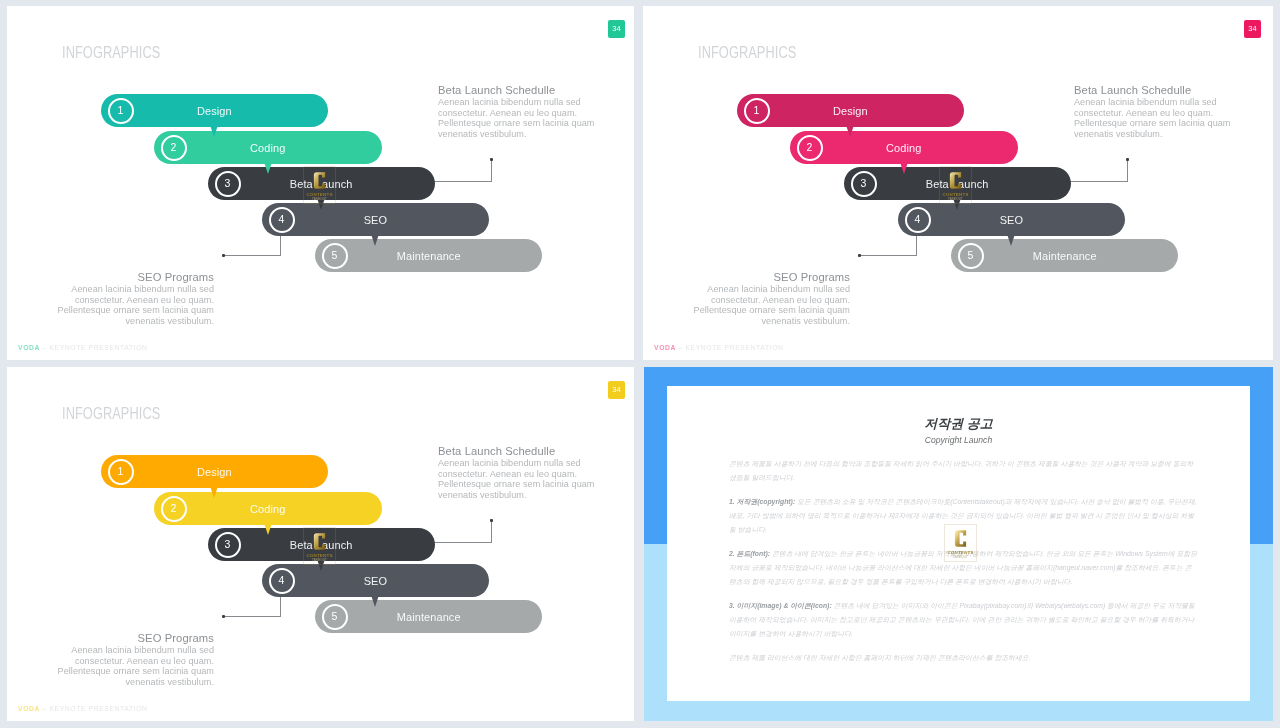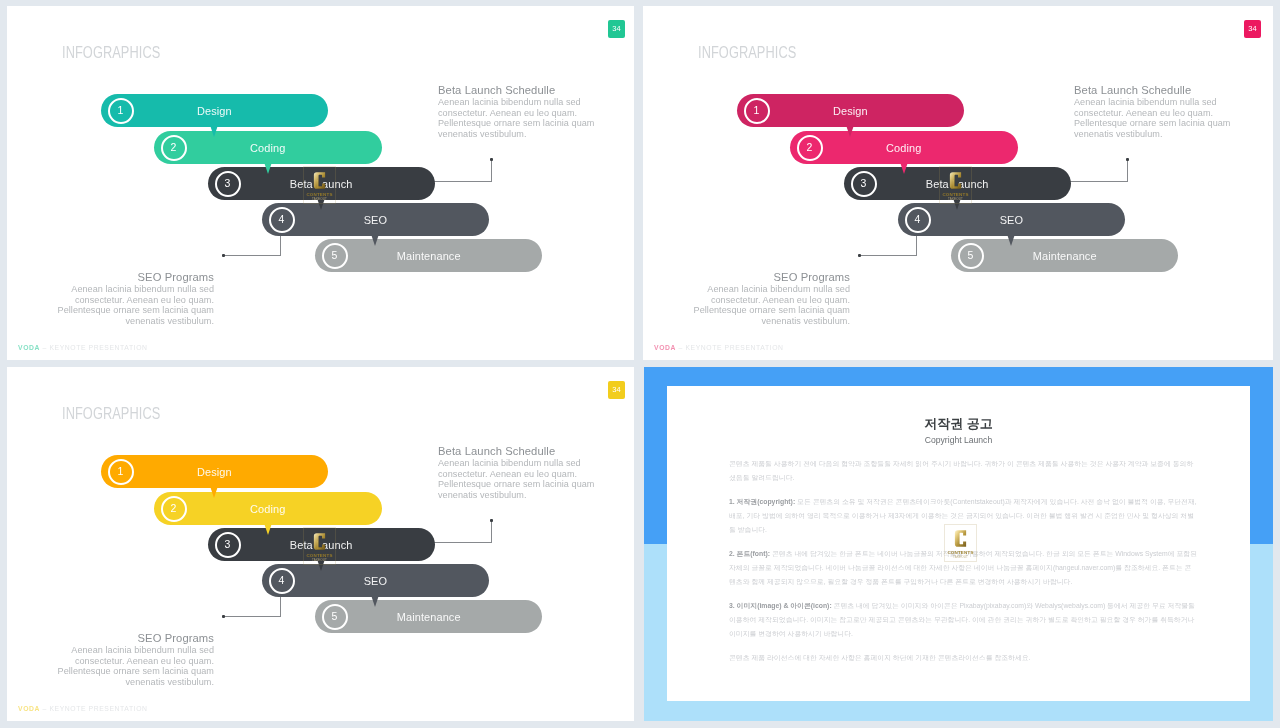--- a/index.html
+++ b/index.html
@@ -4,21 +4,21 @@
 <title>Infographics Slides</title>
 <style>
 *{margin:0;padding:0;box-sizing:border-box;}
 html,body{width:1280px;height:728px;overflow:hidden;}
 body{background:#e2e8ee;font-family:"Liberation Sans",sans-serif;-webkit-font-smoothing:antialiased;}
 .grid{position:absolute;left:0;top:0;width:1280px;height:728px;}
 .slide{position:absolute;background:#ffffff;overflow:hidden;}
 .s1{left:7px;top:6px;width:627px;height:354px;}
 .s2{left:643px;top:6px;width:630px;height:354px;}
 .s3{left:7px;top:367px;width:627px;height:354px;}
-.s4{left:644px;top:367px;width:629px;height:354px;background:transparent;}
+.s4{left:644px;top:367px;width:629px;height:354px;background:transparent;font-style:italic;}
 
 .sl-title{position:absolute;left:55px;top:38px;font-size:16px;letter-spacing:0.1px;color:#d8dbde;font-weight:400;
   line-height:17px;transform:scaleX(.80);transform-origin:0 50%;color:#d2d5d8;}
 
 .badge{position:absolute;left:601px;top:14px;width:17px;height:18px;border-radius:2px;
   display:flex;align-items:center;justify-content:center;font-size:7.5px;color:#fff;font-weight:400;line-height:1;}
 
 .footer{position:absolute;left:10.5px;top:337px;font-size:7.4px;letter-spacing:0.65px;font-weight:700;
   transform:scaleX(.92);transform-origin:0 50%;}
 .footer .dim{color:#e4e6e8;font-weight:400;}

